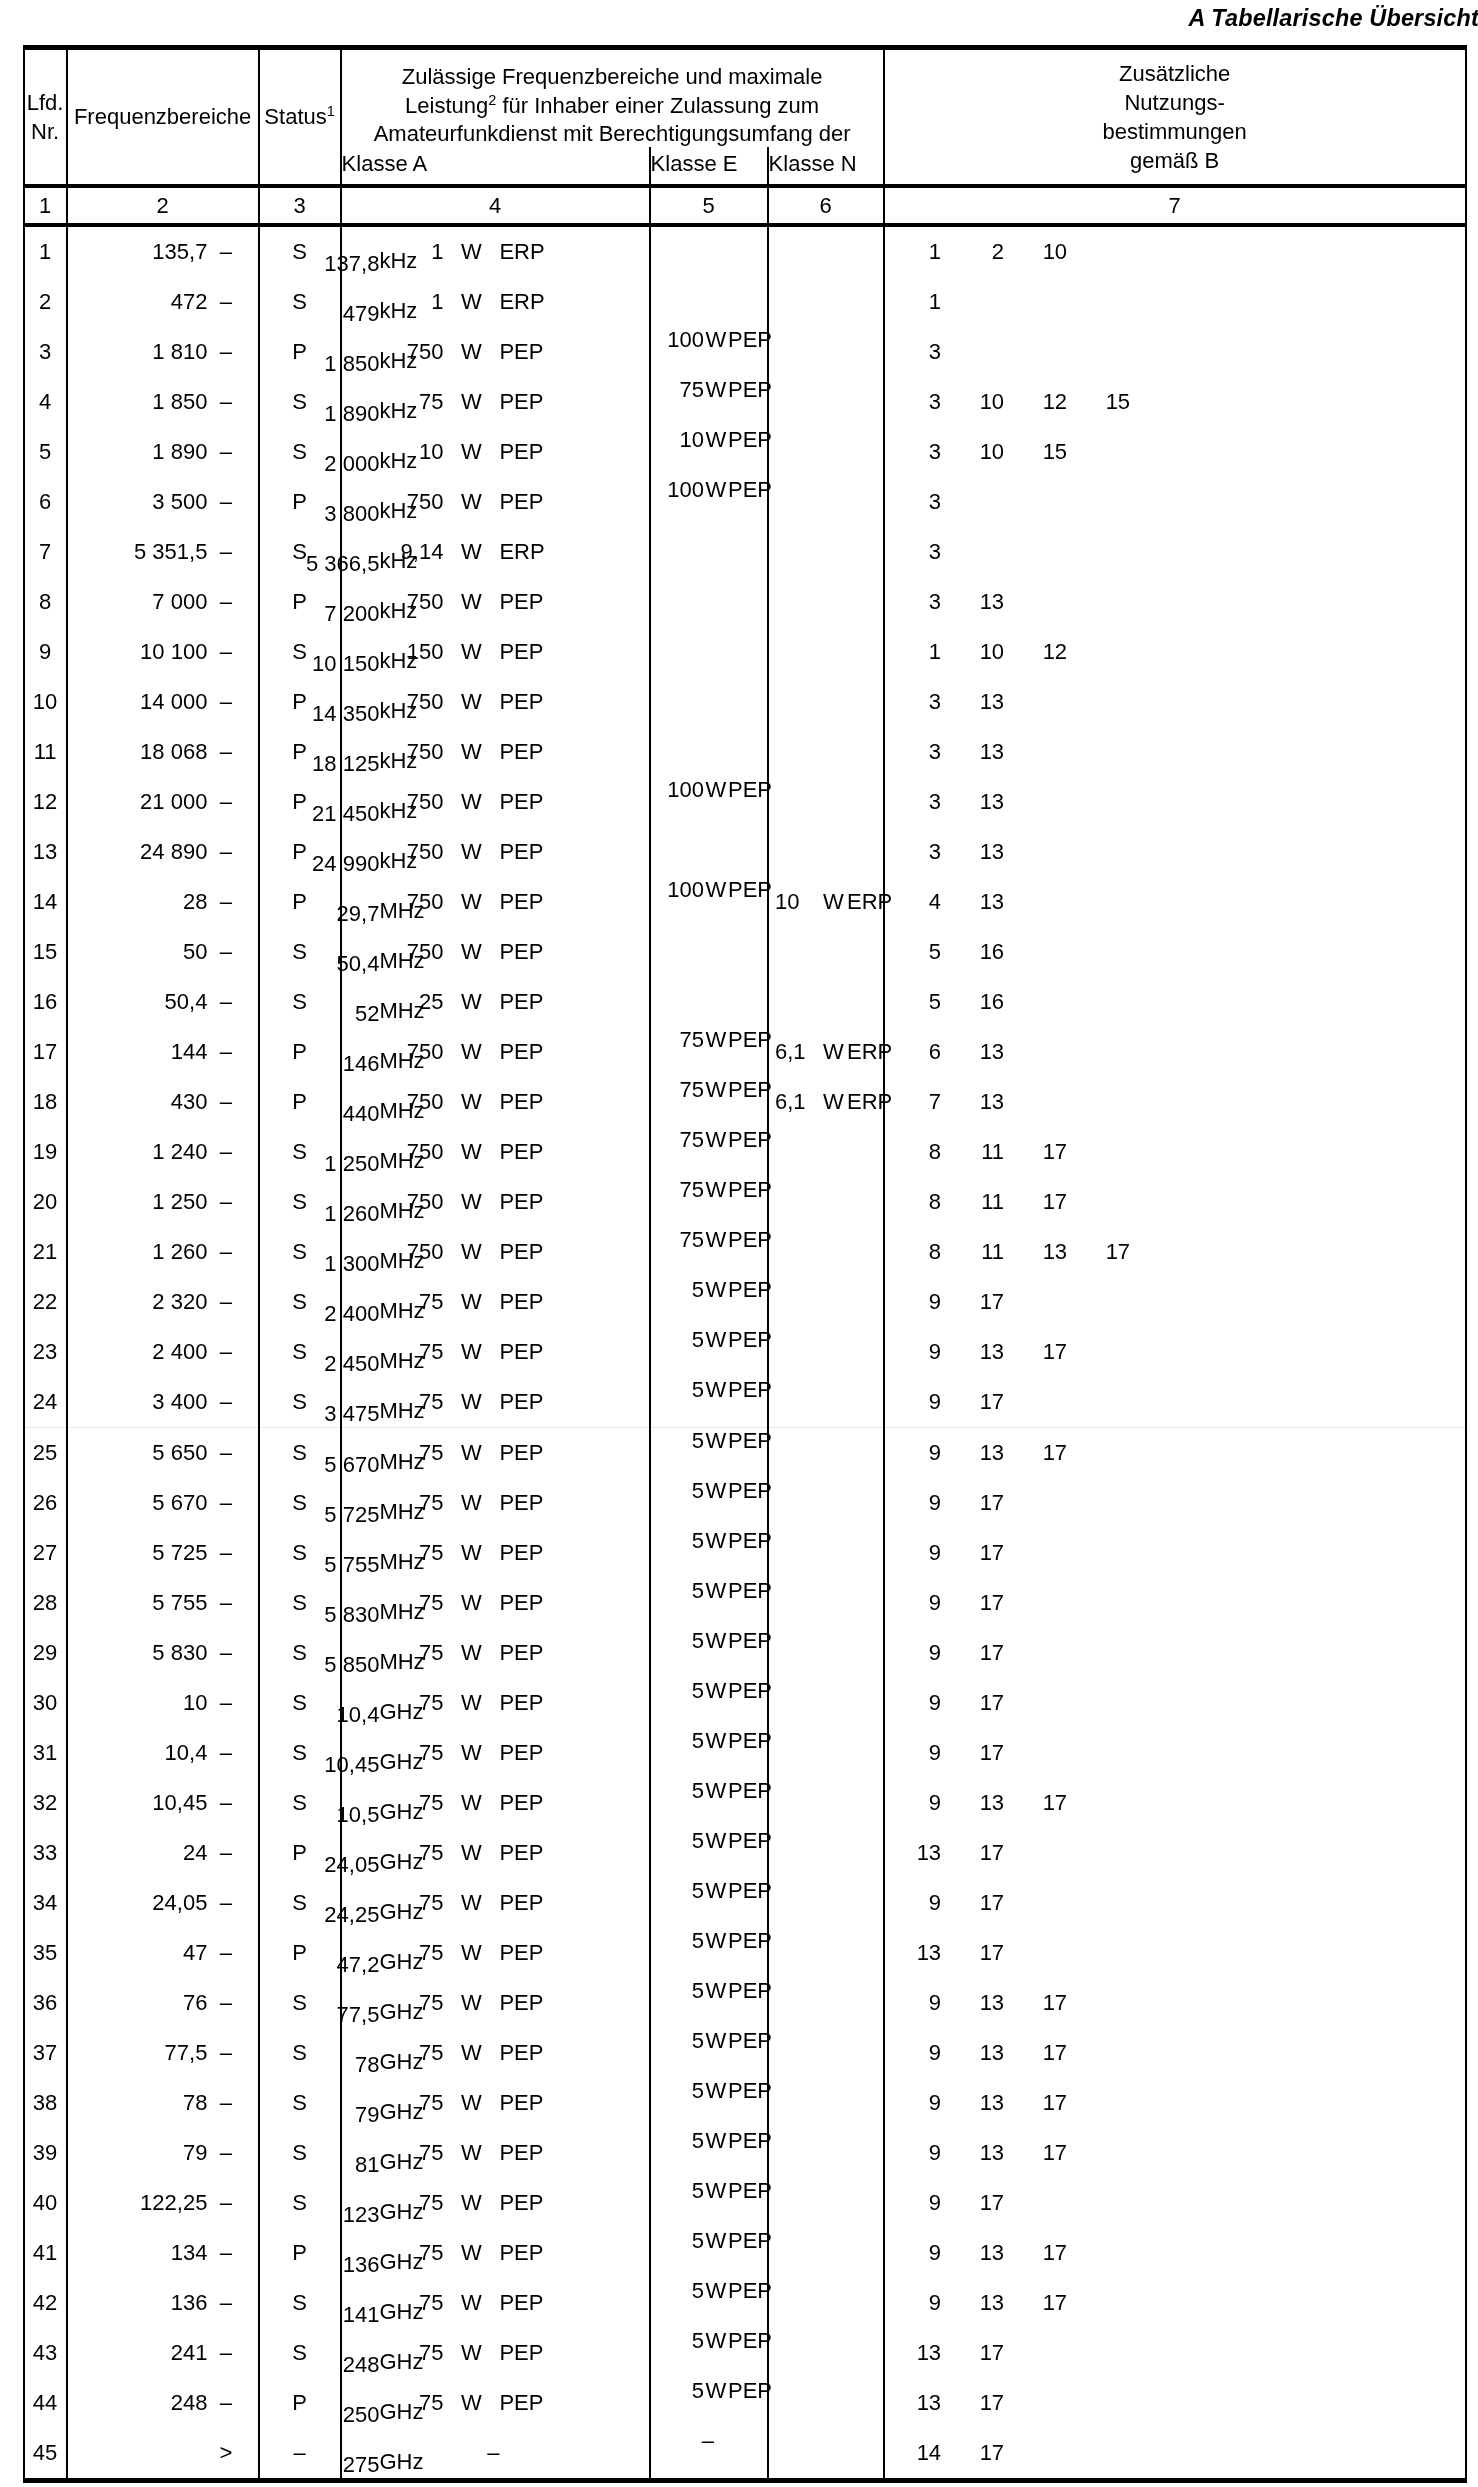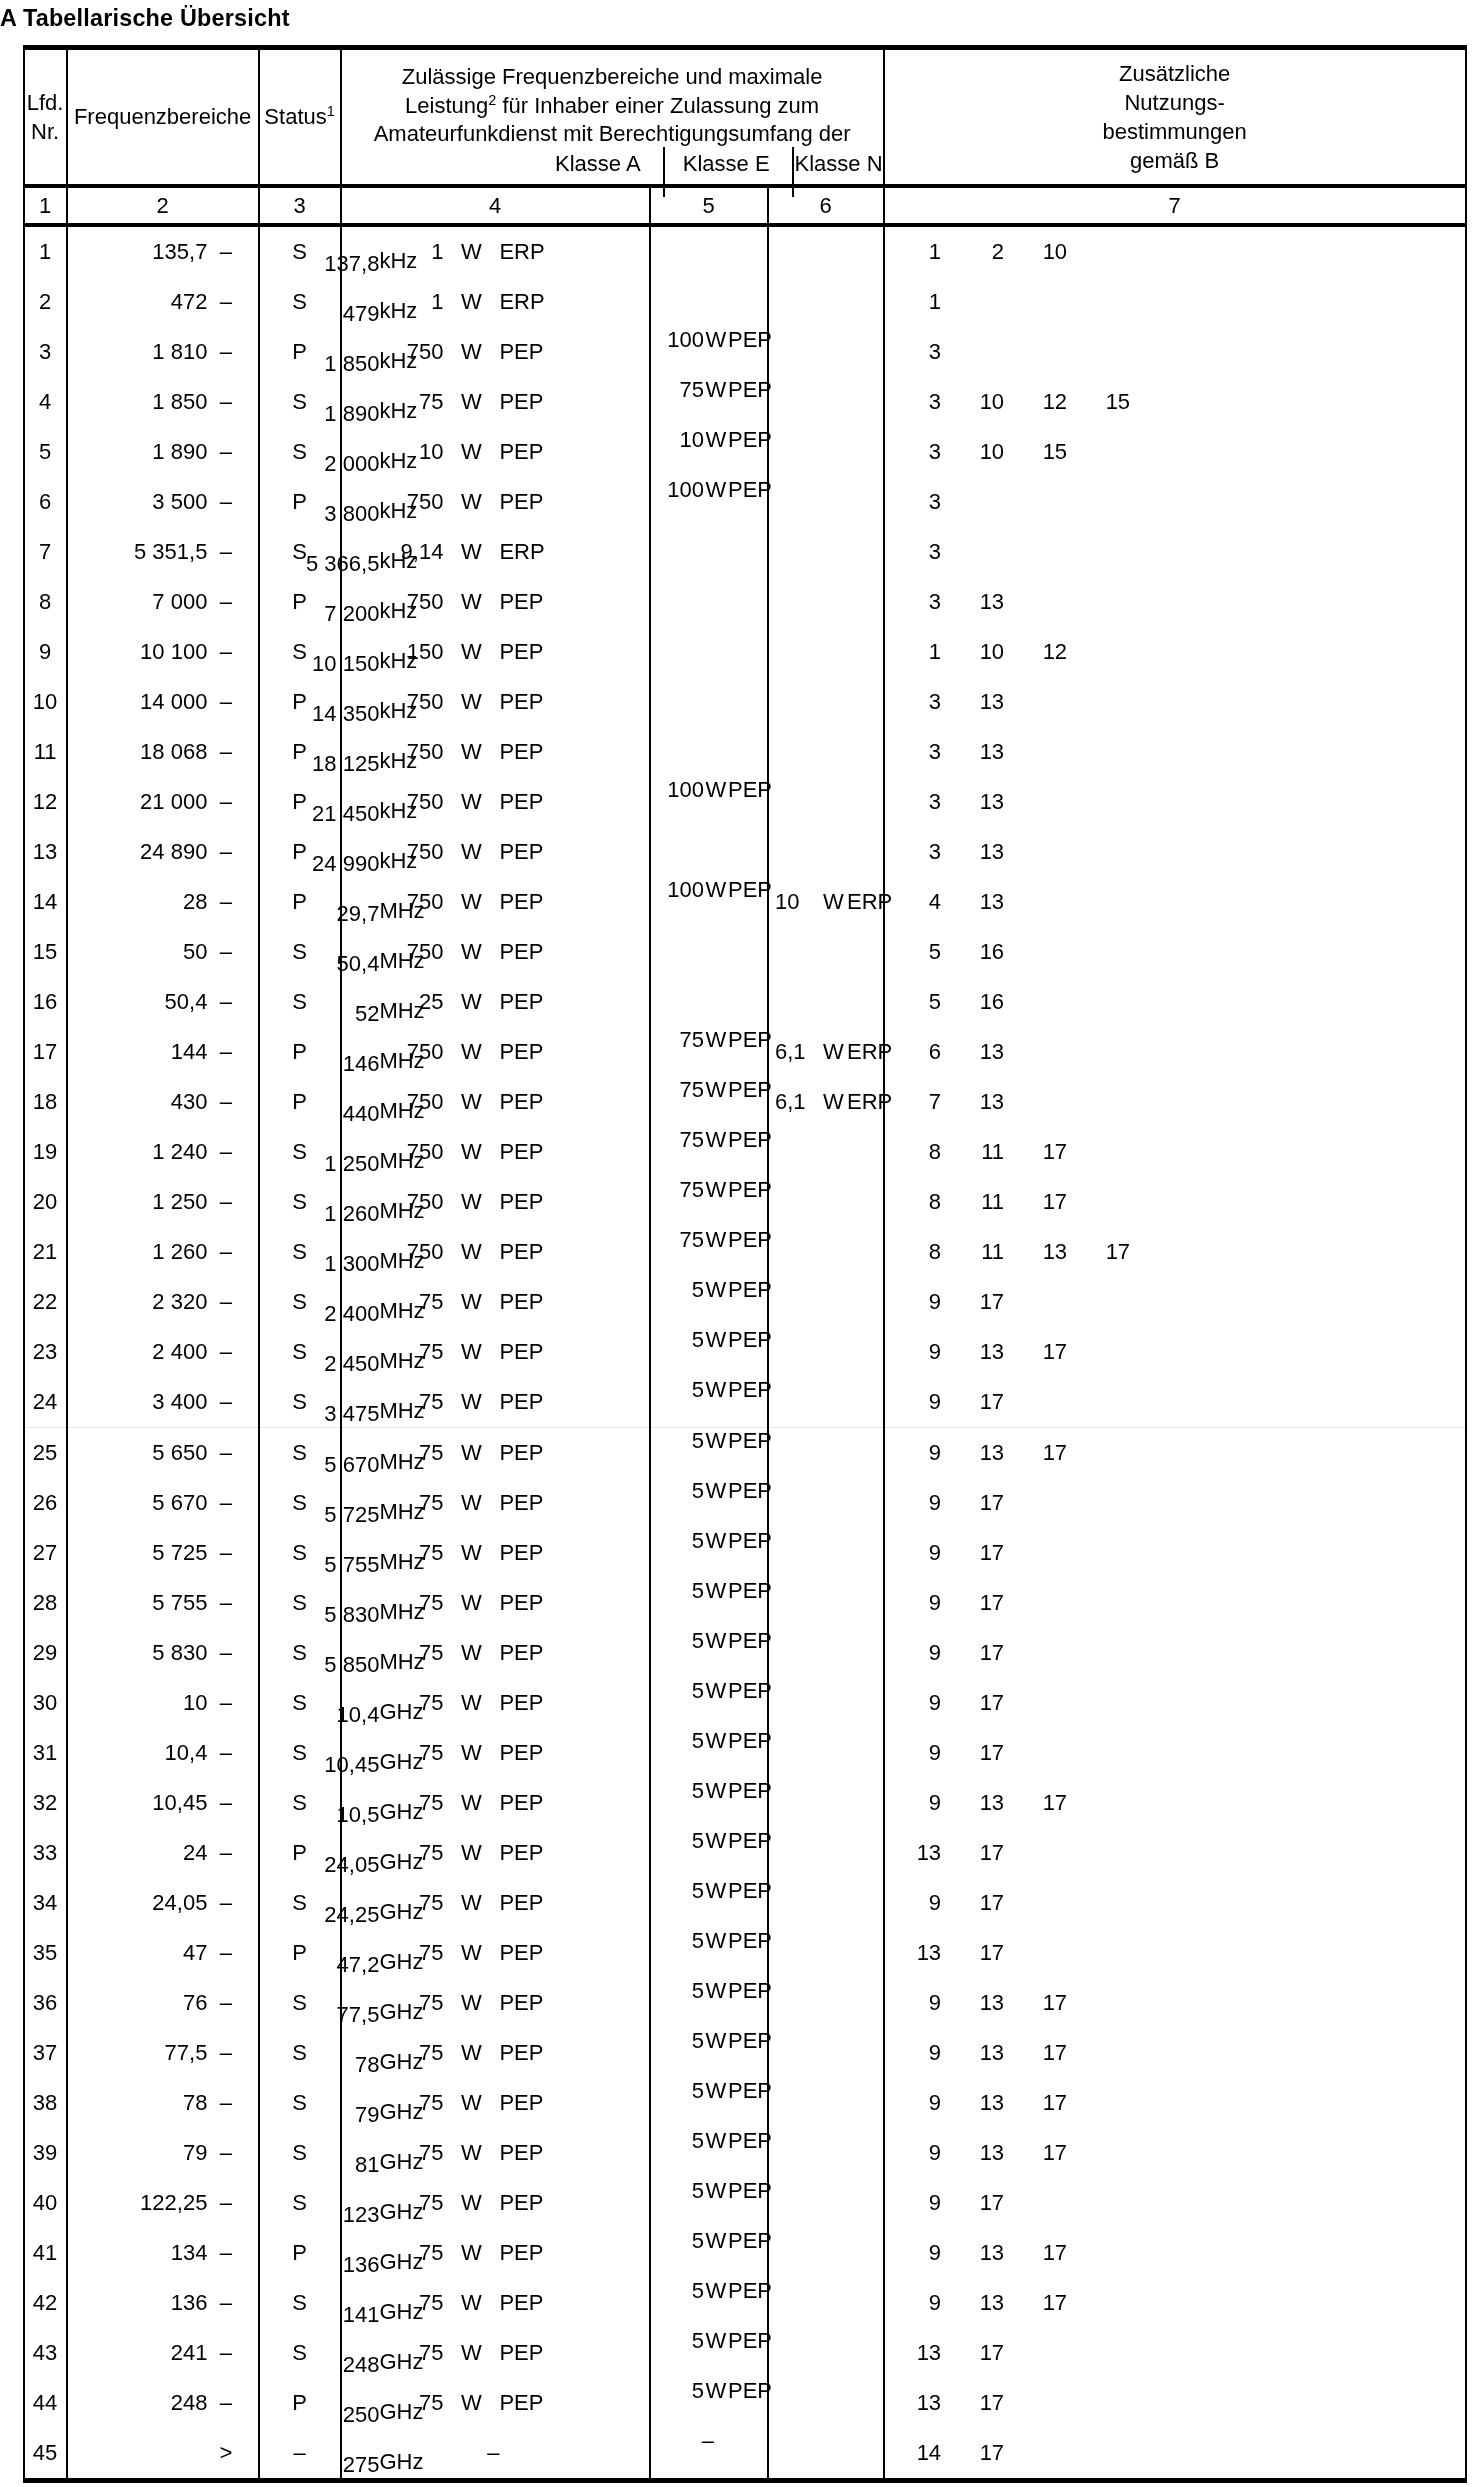--- a/index.html
+++ b/index.html
@@ -15,24 +15,25 @@
     position: relative;
     overflow: hidden;
   }
 
   
   #doc-title {
     position: absolute;
     left: 0;
     top: 4.8px;
     width: 1479px;
-    text-align: left;
+    text-align: right;
     font-size: 23.4px;
     font-weight: bold;
     letter-spacing: 0.2px;
+    font-style: italic;
   }
 
   
   #tbl-wrap {
     position: absolute;
     left: 22.6px;
     top: 45px;
     width: 1442px;
   }
   table.freq {
@@ -65,24 +66,23 @@
     padding-top: 13px;
     text-align: center;
     line-height: 1.30;
   }
   .span3-cells {
     flex: 1 1 auto;
     display: flex;
     align-items: flex-end;
   }
   .span3-cells > div {
-    text-align: right;
+    text-align: left;
     padding-bottom: 9.7px;
     position: relative;
-    margin-left: 24px;
   }
   .span3-cells > div + div::before {
     content: "";
     position: absolute;
     left: -1.6px; top: -1.6px; bottom: -9.7px;
     border-left: 2.4px solid #000;
   }
   .kl-a { width: 309px; }
   .kl-e { width: 118px; }
   .kl-n { width: 100px; }

